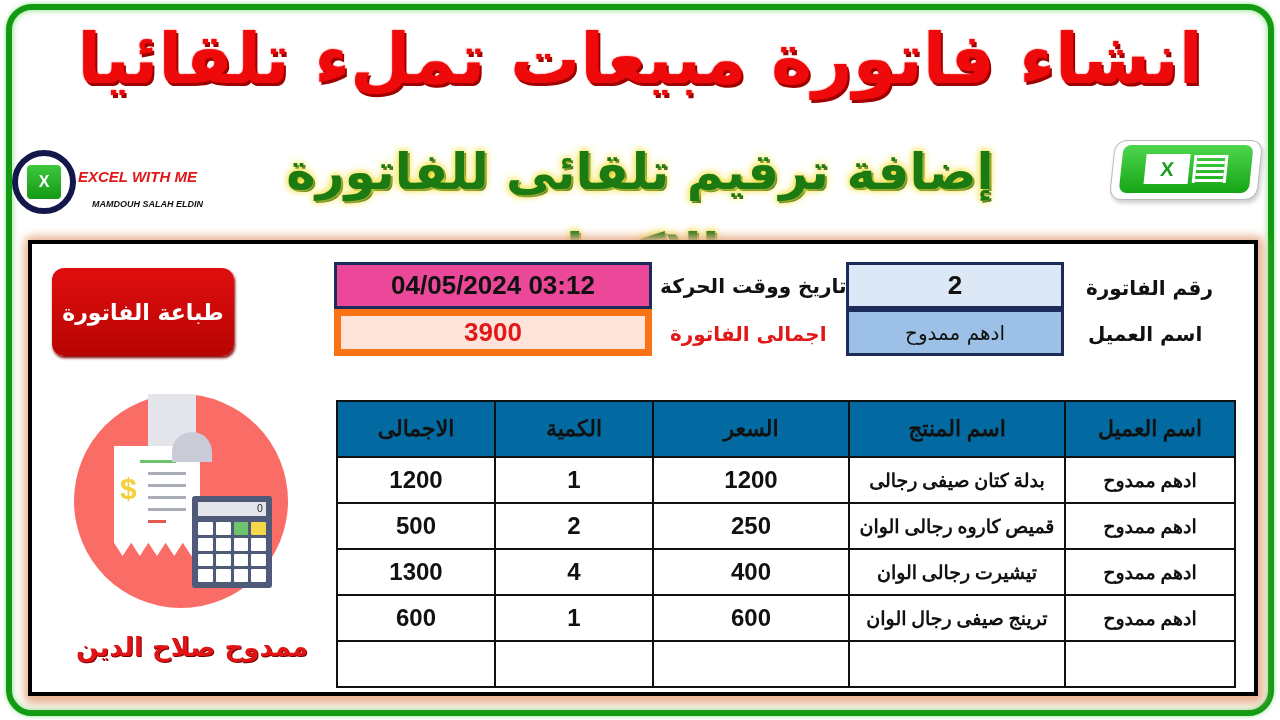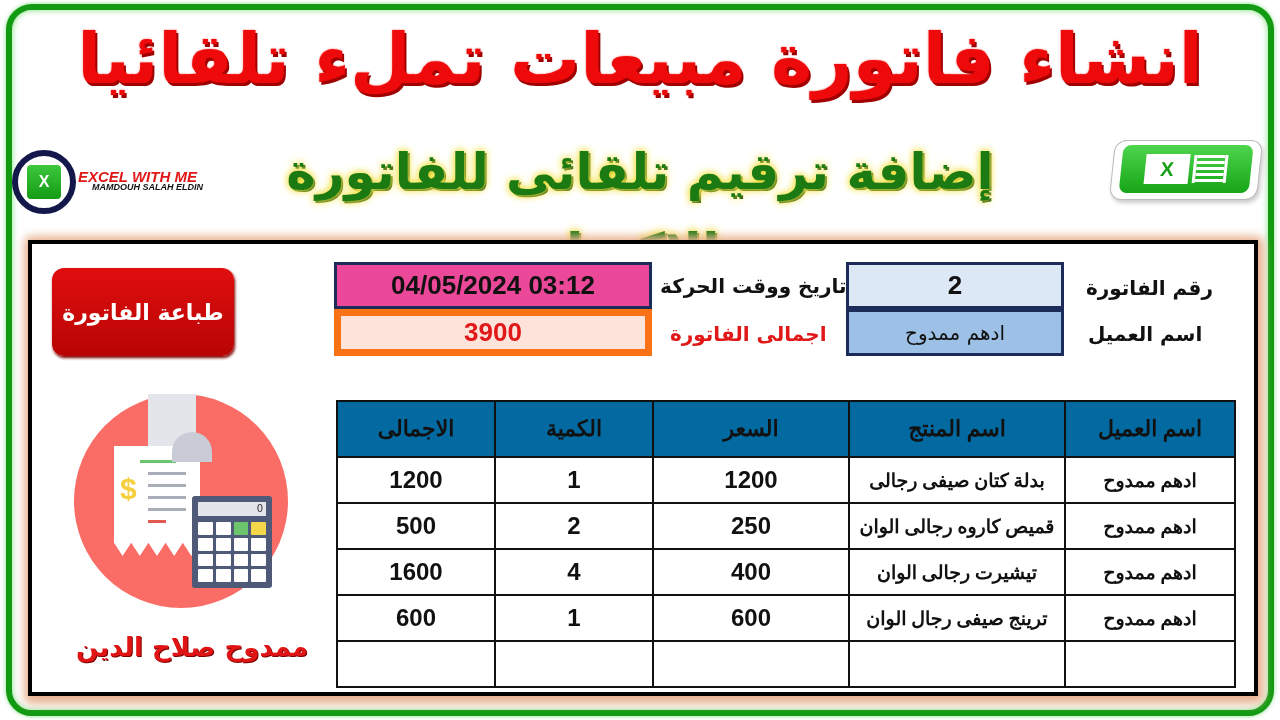--- a/index.html
+++ b/index.html
@@ -39,21 +39,21 @@
     .xl-mini {
       width: 34px; height: 34px; background: linear-gradient(#3ec83e, #149a14);
       border-radius: 4px; display: flex; align-items: center; justify-content: center;
       color: #fff; font-weight: bold; font-size: 16px; font-family: "Liberation Sans", sans-serif;
     }
     .brand-text1 {
       position: absolute; left: 66px; top: 18px; font-family: "Liberation Sans", sans-serif;
       font-weight: bold; font-style: italic; font-size: 15px; color: #e01818; white-space: nowrap;
     }
     .brand-text2 {
-      position: absolute; left: 80px; top: 32px; font-family: "Liberation Sans", sans-serif;
+      position: absolute; left: 80px; top: 49px; font-family: "Liberation Sans", sans-serif;
       font-weight: bold; font-style: italic; font-size: 9px; color: #111; white-space: nowrap;
     }
 
     .xl-logo {
       position: absolute; left: 1112px; top: 140px; width: 148px; height: 60px;
       border: 1px solid #bbb; border-radius: 12px; background: #fff;
       transform: skewX(-6deg);
       box-shadow: 2px 3px 4px #ccc;
     }
     .xl-logo-inner {
@@ -267,21 +267,21 @@
         <td class="txt">قميص كاروه رجالى الوان</td>
         <td class="num">250</td>
         <td class="num">2</td>
         <td class="num">500</td>
       </tr>
       <tr>
         <td class="txt">ادهم ممدوح</td>
         <td class="txt">تيشيرت رجالى الوان</td>
         <td class="num">400</td>
         <td class="num">4</td>
-        <td class="num">1600</td>
+        <td class="num">1300</td>
       </tr>
       <tr>
         <td class="txt">ادهم ممدوح</td>
         <td class="txt">ترينج صيفى رجال الوان</td>
         <td class="num">600</td>
         <td class="num">1</td>
         <td class="num">600</td>
       </tr>
       <tr>
         <td class="txt"></td>

